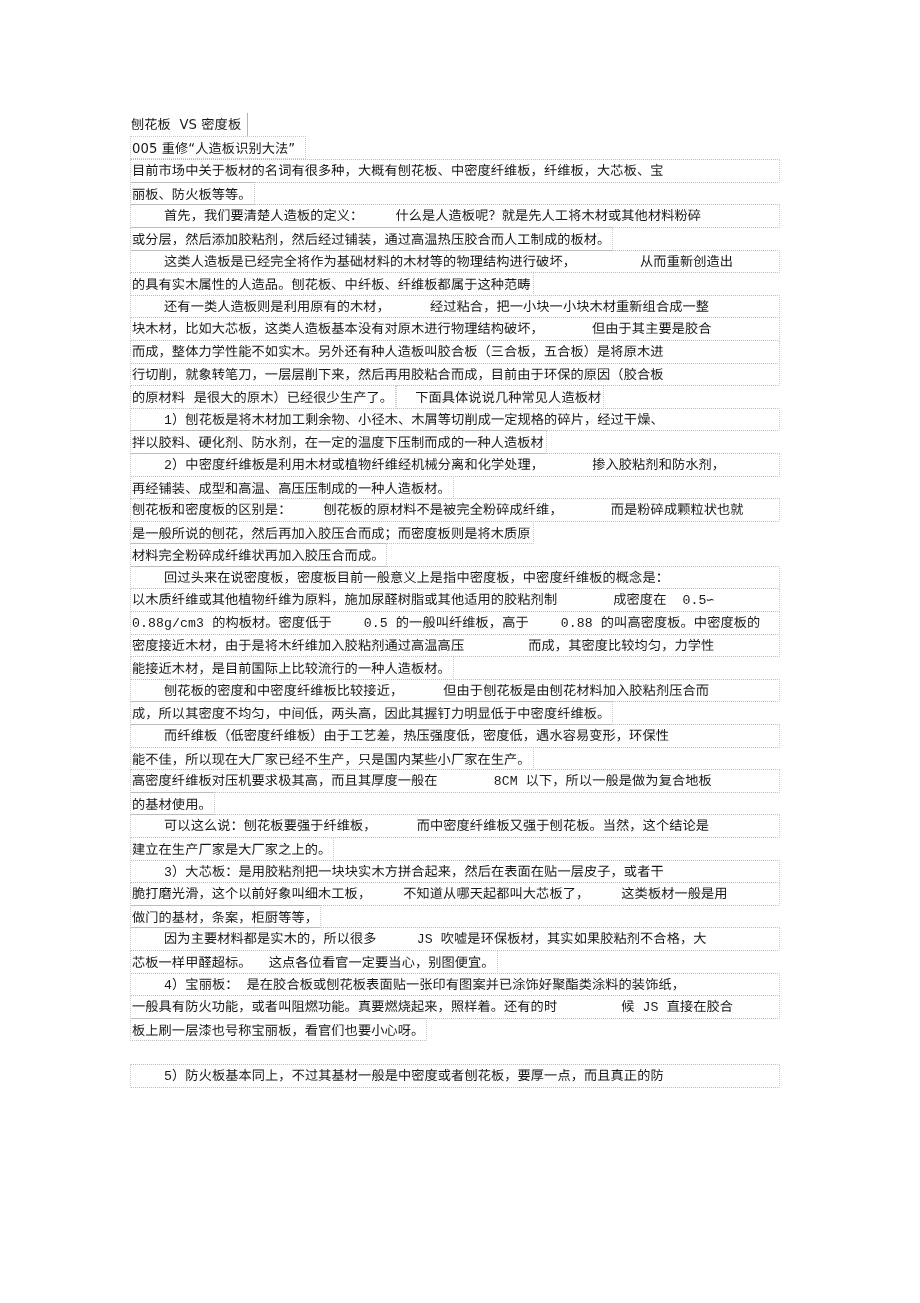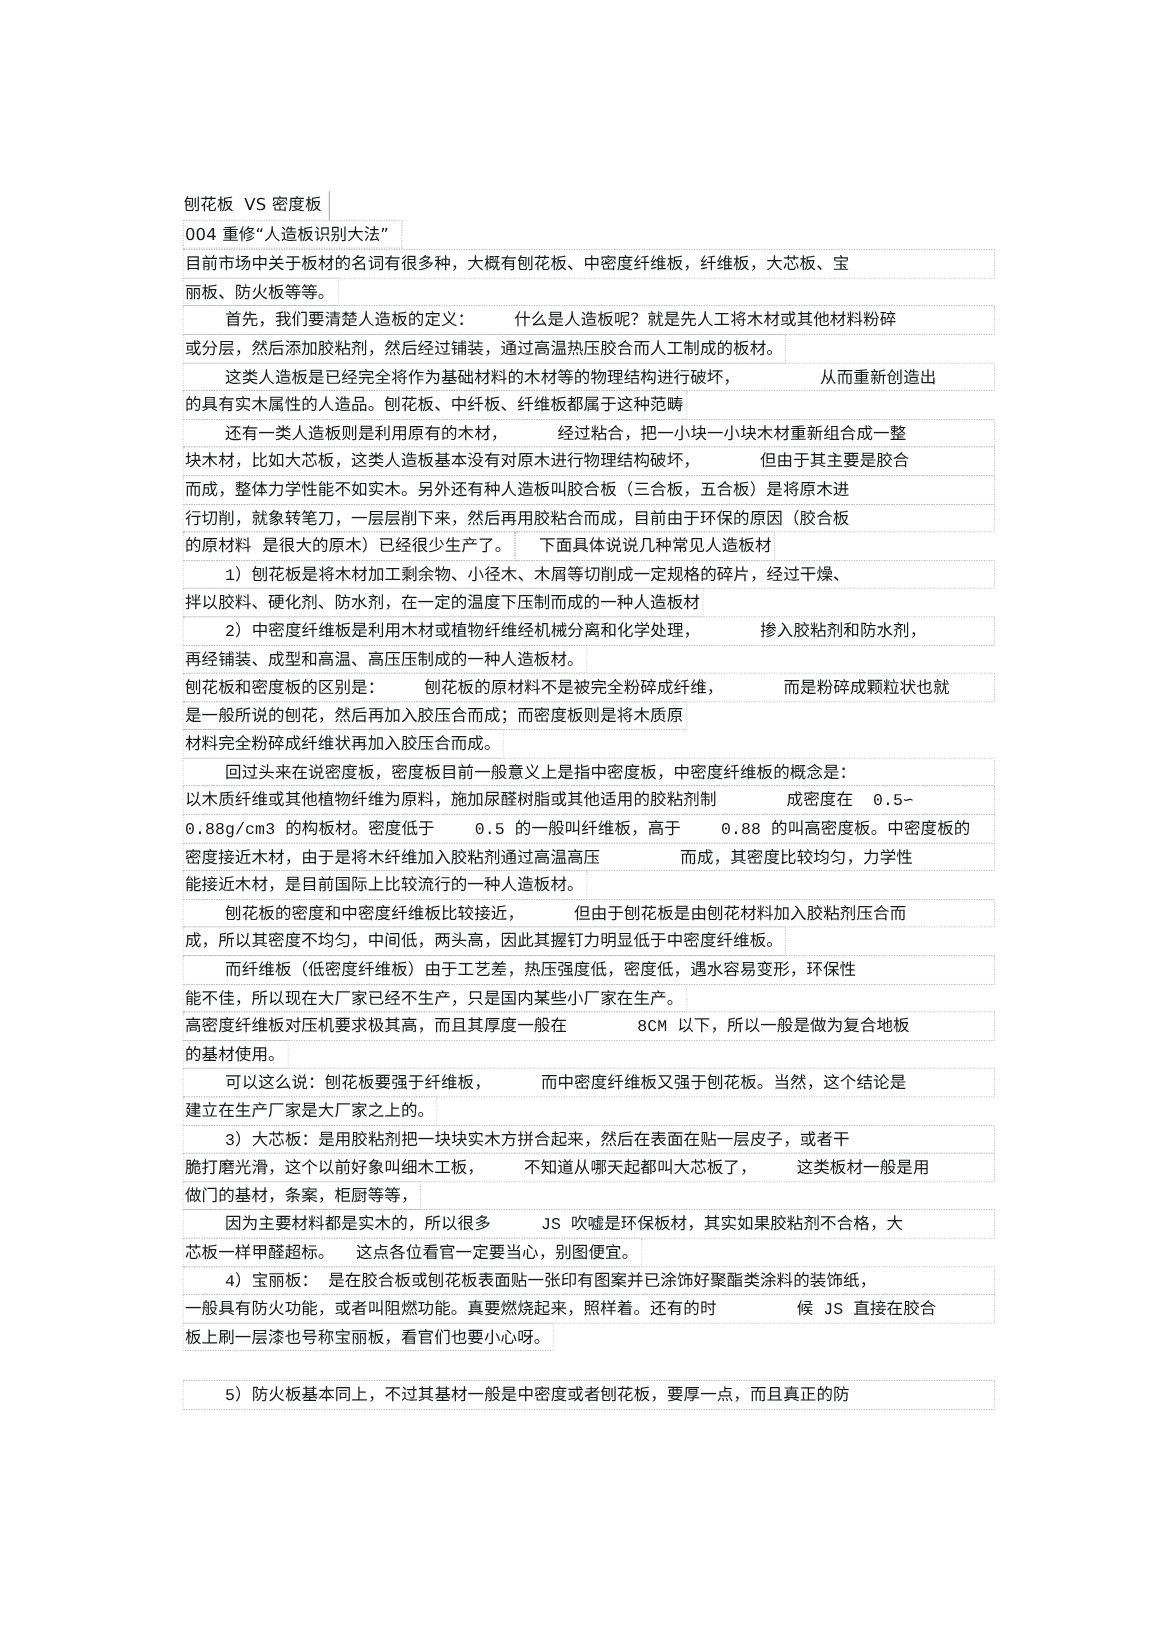--- a/index.html
+++ b/index.html
@@ -21,24 +21,23 @@
     position: absolute;
     left: 0;
     top: 0;
     width: 920px;
     height: 1303px;
     background: #ffffff;
   }
 
   #doc-body {
     position: absolute;
-    left: 146px;
+    left: 130px;
     top: 113px;
     width: 650px;
-    margin-top: 40px;
   }
 
   
   .line {
     box-sizing: border-box;
     height: 23.6px;
     line-height: 21px;
     padding: 1px 2px 0 1px;
     font-size: 13.2px;
     letter-spacing: 0.1px;
@@ -75,18 +74,18 @@
   }
 </style>
 </head>
 <body>
 
 <div id="page">
   <div id="doc-body">
 
     <div class="line title-line">刨花板  VS 密度板</div>
 
-    <div class="line subtitle-line">004 重修“人造板识别大法”</div>
+    <div class="line subtitle-line">005 重修“人造板识别大法”</div>
 
     <div id="lines-container"><div class="line w-full">目前市场中关于板材的名词有很多种，大概有刨花板、中密度纤维板，纤维板，大芯板、宝</div><div class="line w-auto">丽板、防火板等等。</div><div class="line w-full">    首先，我们要清楚人造板的定义：    什么是人造板呢？就是先人工将木材或其他材料粉碎</div><div class="line w-auto">或分层，然后添加胶粘剂，然后经过铺装，通过高温热压胶合而人工制成的板材。</div><div class="line w-full">    这类人造板是已经完全将作为基础材料的木材等的物理结构进行破坏，        从而重新创造出</div><div class="line w-auto">的具有实木属性的人造品。刨花板、中纤板、纤维板都属于这种范畴</div><div class="line w-full">    还有一类人造板则是利用原有的木材，     经过粘合，把一小块一小块木材重新组合成一整</div><div class="line w-full">块木材，比如大芯板，这类人造板基本没有对原木进行物理结构破坏，      但由于其主要是胶合</div><div class="line w-full">而成，整体力学性能不如实木。另外还有种人造板叫胶合板（三合板，五合板）是将原木进</div><div class="line w-full">行切削，就象转笔刀，一层层削下来，然后再用胶粘合而成，目前由于环保的原因（胶合板</div><div class="line w-auto">的原材料  是很大的原木）已经很少生产了。</div><div class="line w-auto">    下面具体说说几种常见人造板材</div><div class="line w-full">    1）刨花板是将木材加工剩余物、小径木、木屑等切削成一定规格的碎片，经过干燥、</div><div class="line w-auto">拌以胶料、硬化剂、防水剂，在一定的温度下压制而成的一种人造板材</div><div class="line w-full">    2）中密度纤维板是利用木材或植物纤维经机械分离和化学处理，      掺入胶粘剂和防水剂，</div><div class="line w-auto">再经铺装、成型和高温、高压压制成的一种人造板材。</div><div class="line w-full">刨花板和密度板的区别是：    刨花板的原材料不是被完全粉碎成纤维，      而是粉碎成颗粒状也就</div><div class="line w-auto">是一般所说的刨花，然后再加入胶压合而成；而密度板则是将木质原</div><div class="line w-auto">材料完全粉碎成纤维状再加入胶压合而成。</div><div class="line w-full">    回过头来在说密度板，密度板目前一般意义上是指中密度板，中密度纤维板的概念是：</div><div class="line w-full">以木质纤维或其他植物纤维为原料，施加尿醛树脂或其他适用的胶粘剂制       成密度在  0.5∽</div><div class="line w-full">0.88g/cm3 的构板材。密度低于    0.5 的一般叫纤维板，高于    0.88 的叫高密度板。中密度板的</div><div class="line w-full">密度接近木材，由于是将木纤维加入胶粘剂通过高温高压        而成，其密度比较均匀，力学性</div><div class="line w-auto">能接近木材，是目前国际上比较流行的一种人造板材。</div><div class="line w-full">    刨花板的密度和中密度纤维板比较接近，     但由于刨花板是由刨花材料加入胶粘剂压合而</div><div class="line w-auto">成，所以其密度不均匀，中间低，两头高，因此其握钉力明显低于中密度纤维板。</div><div class="line w-full">    而纤维板（低密度纤维板）由于工艺差，热压强度低，密度低，遇水容易变形，环保性</div><div class="line w-auto">能不佳，所以现在大厂家已经不生产，只是国内某些小厂家在生产。</div><div class="line w-full">高密度纤维板对压机要求极其高，而且其厚度一般在       8CM 以下，所以一般是做为复合地板</div><div class="line w-auto">的基材使用。</div><div class="line w-full">    可以这么说：刨花板要强于纤维板，     而中密度纤维板又强于刨花板。当然，这个结论是</div><div class="line w-auto">建立在生产厂家是大厂家之上的。</div><div class="line w-full">    3）大芯板：是用胶粘剂把一块块实木方拼合起来，然后在表面在贴一层皮子，或者干</div><div class="line w-full">脆打磨光滑，这个以前好象叫细木工板，    不知道从哪天起都叫大芯板了，    这类板材一般是用</div><div class="line w-auto">做门的基材，条案，柜厨等等，</div><div class="line w-full">    因为主要材料都是实木的，所以很多     JS 吹嘘是环保板材，其实如果胶粘剂不合格，大</div><div class="line w-auto">芯板一样甲醛超标。    这点各位看官一定要当心，别图便宜。</div><div class="line w-full">    4）宝丽板： 是在胶合板或刨花板表面贴一张印有图案并已涂饰好聚酯类涂料的装饰纸，</div><div class="line w-full">一般具有防火功能，或者叫阻燃功能。真要燃烧起来，照样着。还有的时        候 JS 直接在胶合</div><div class="line w-auto">板上刷一层漆也号称宝丽板，看官们也要小心呀。</div><div class="gap"></div><div class="line w-full">    5）防火板基本同上，不过其基材一般是中密度或者刨花板，要厚一点，而且真正的防</div></div>
 
   </div>
 </div>
 
 </body></html>

